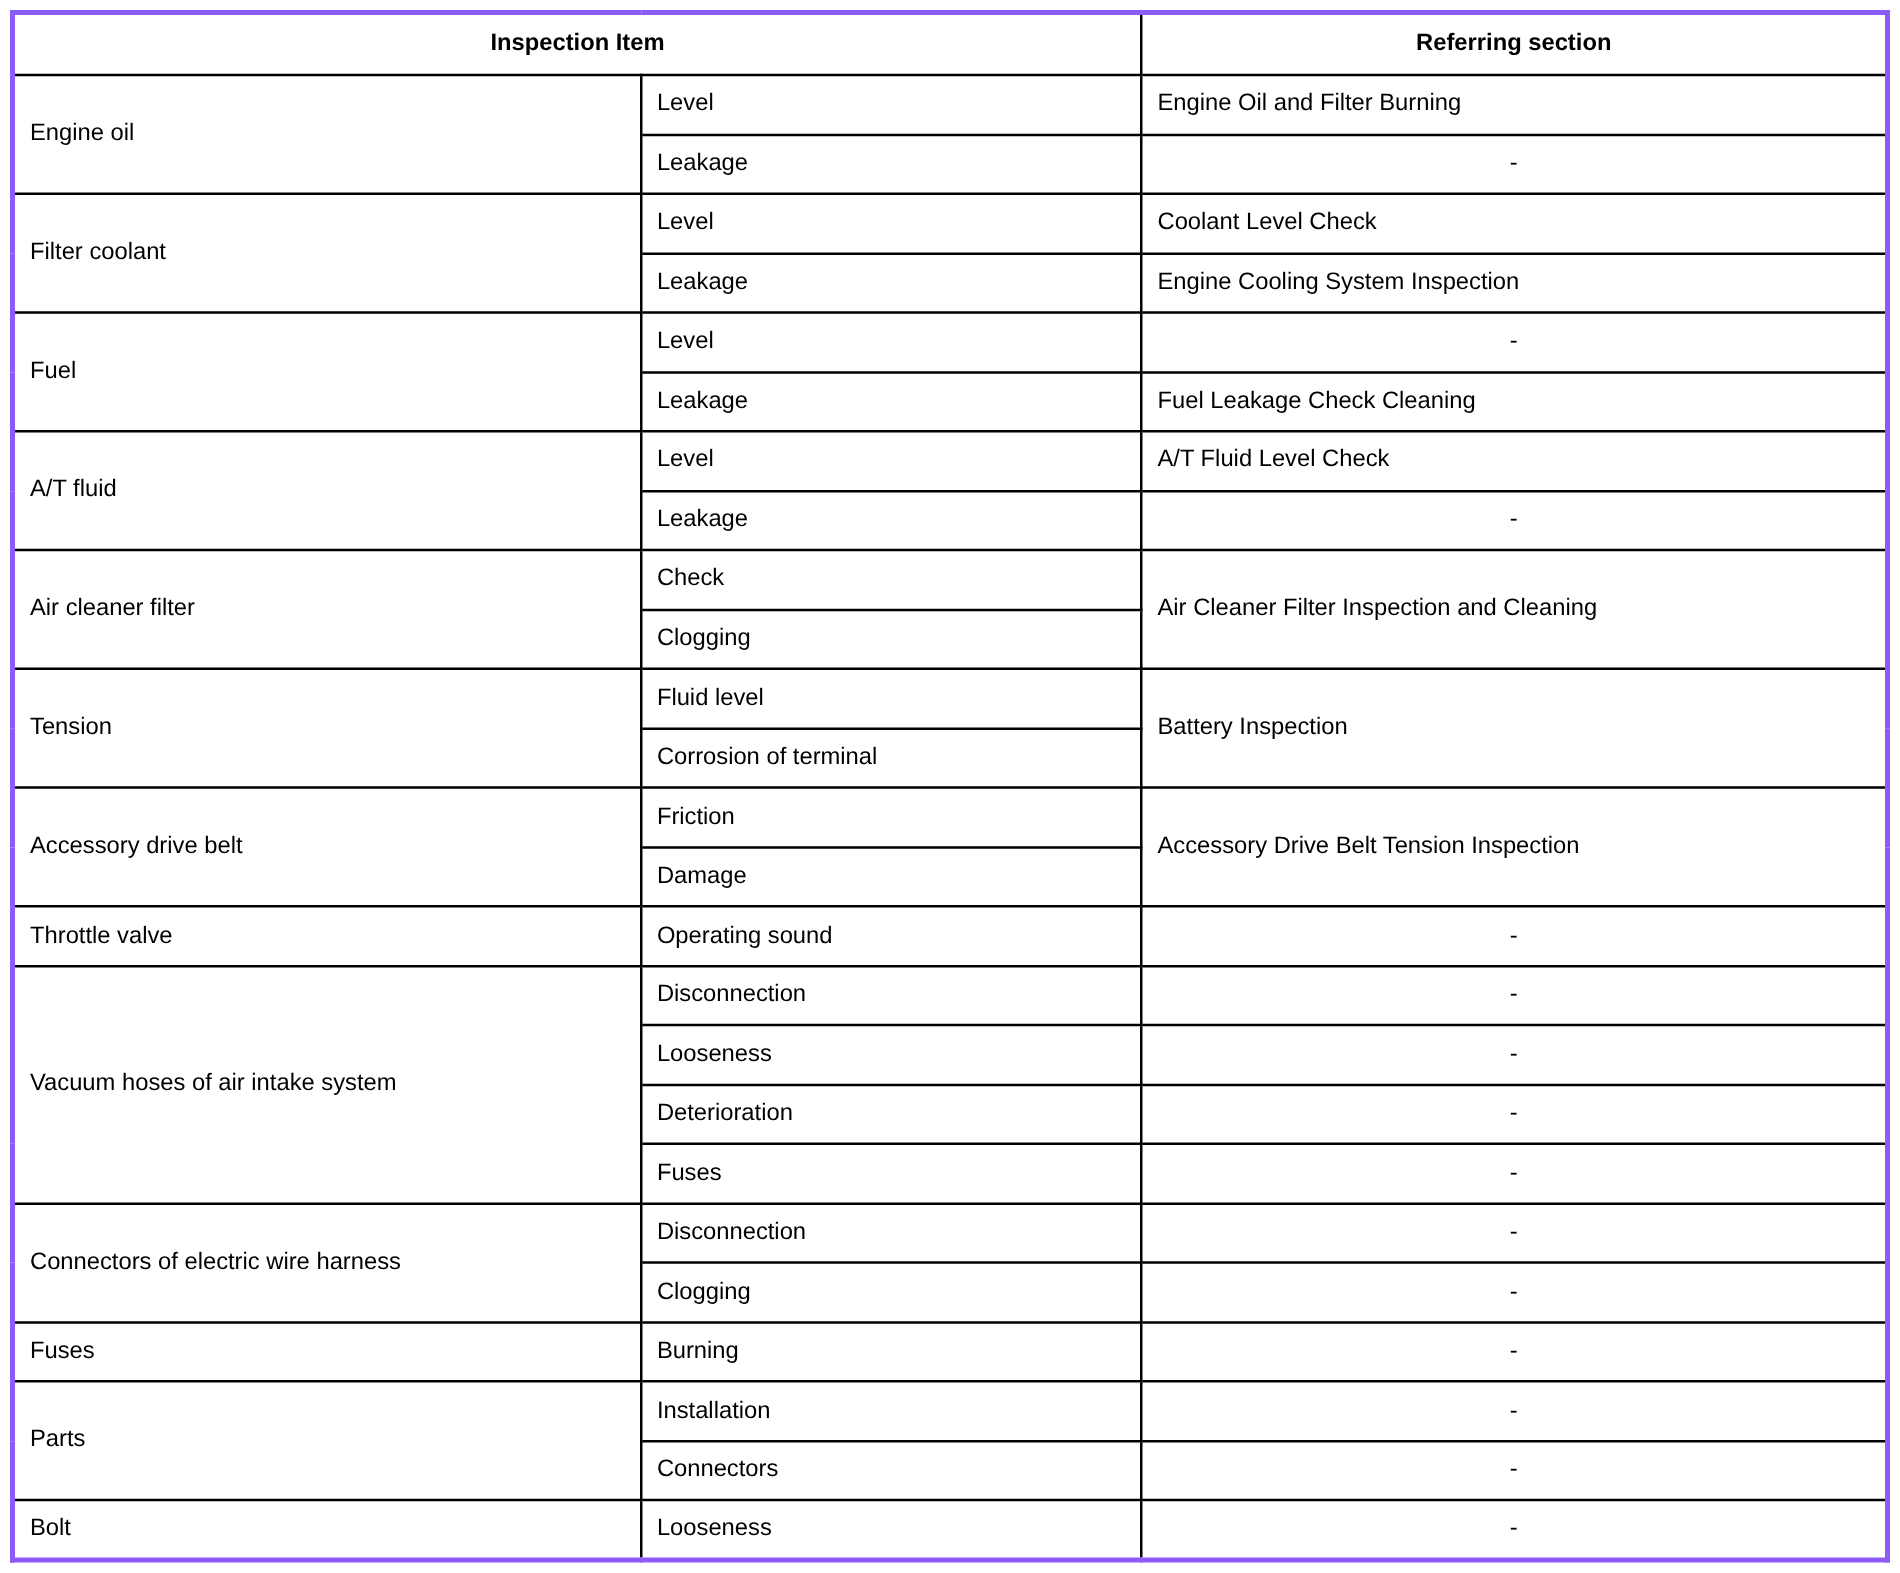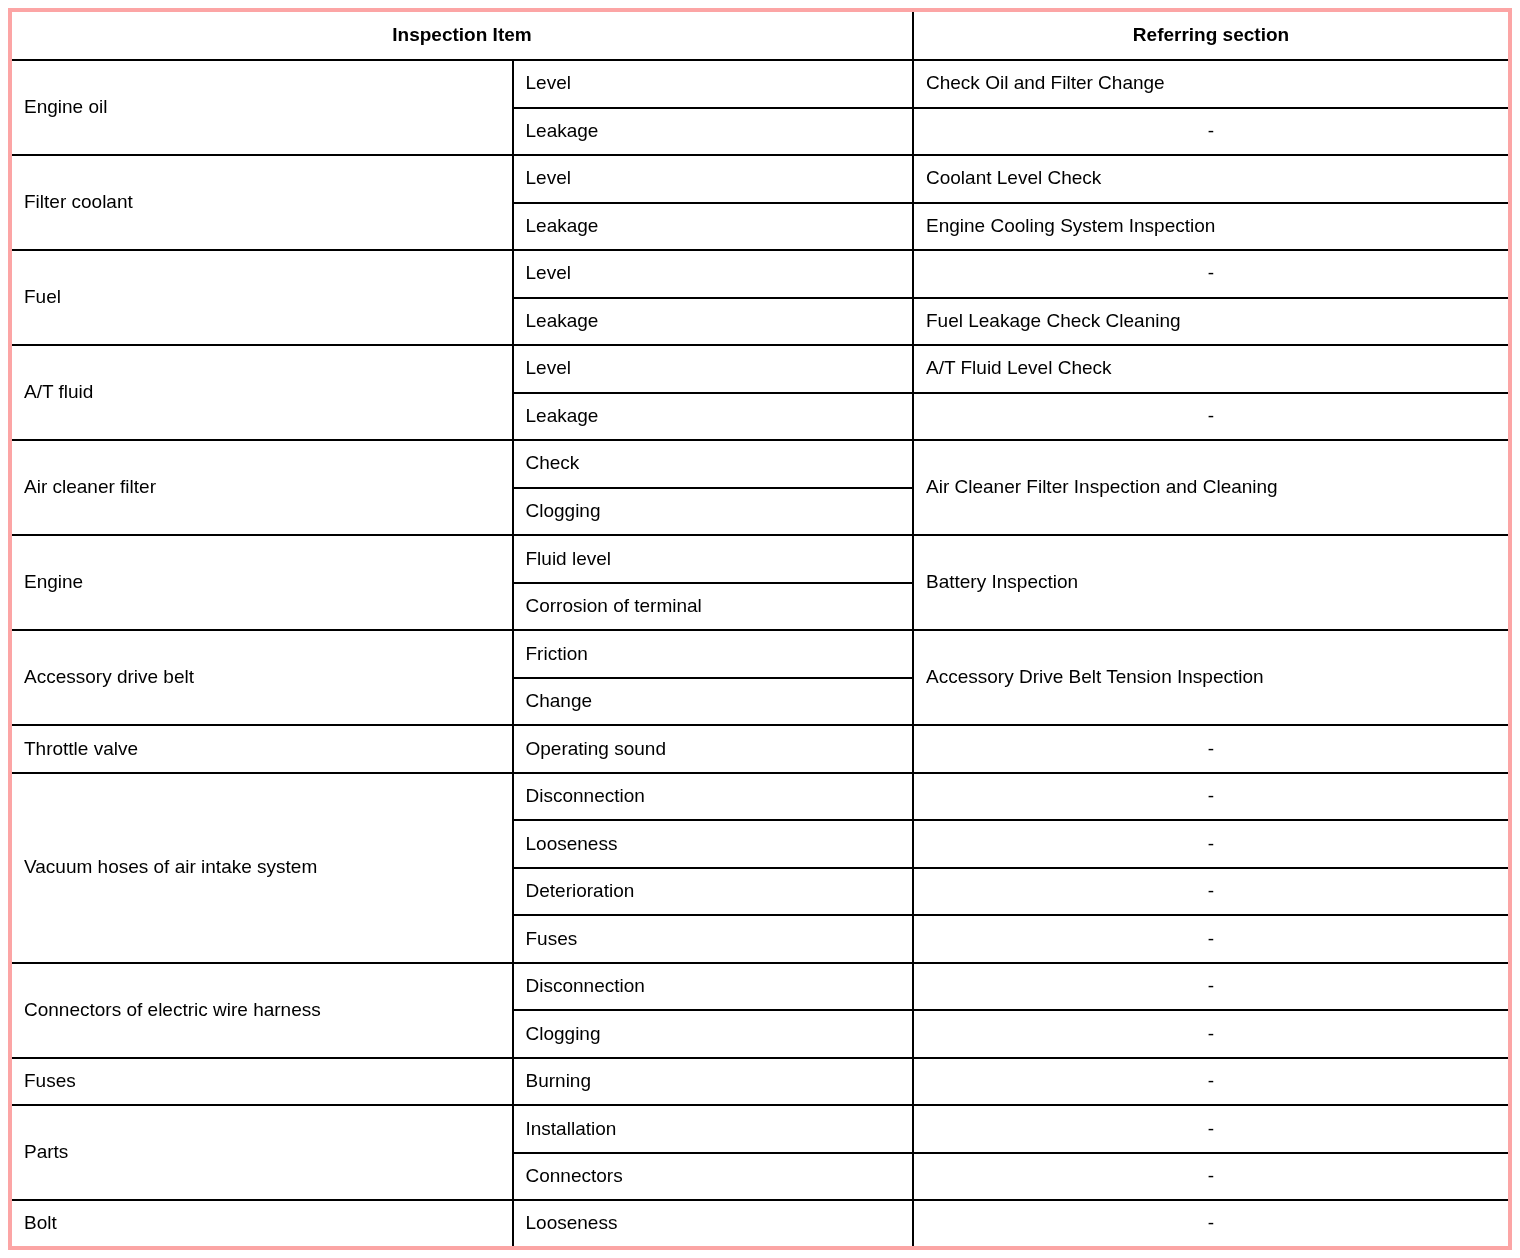--- a/index.html
+++ b/index.html
@@ -13,21 +13,21 @@
     box-sizing: border-box;
     padding: 8px;
     background: #ffffff;
     font-family: "Liberation Sans", sans-serif;
   }
   table.inspection {
     width: 100%;
     height: 1242px;
     border-collapse: collapse;
     table-layout: fixed;
-    border: 4px solid #fca5a5;
+    border: 4px solid #8b5cf6;
   }
   table.inspection th,
   table.inspection td {
     border: 2px solid #000000;
     font-size: 19px;
     line-height: 1.2;
     color: #000000;
     padding: 0 12px;
     vertical-align: middle;
     text-align: left;
@@ -60,21 +60,21 @@
     <thead>
       <tr>
         <th colspan="2">Inspection Item</th>
         <th>Referring section</th>
       </tr>
     </thead>
     <tbody>
         <tr>
           <td rowspan="2">Engine oil</td>
           <td>Level</td>
-          <td>Check Oil and Filter Change</td>
+          <td>Engine Oil and Filter Burning</td>
         </tr>
         <tr>
           <td>Leakage</td>
           <td class="dash">-</td>
         </tr>
         <tr>
           <td rowspan="2">Filter coolant</td>
           <td>Level</td>
           <td>Coolant Level Check</td>
         </tr>
@@ -102,34 +102,34 @@
         </tr>
         <tr>
           <td rowspan="2">Air cleaner filter</td>
           <td>Check</td>
           <td rowspan="2">Air Cleaner Filter Inspection and Cleaning</td>
         </tr>
         <tr>
           <td>Clogging</td>
         </tr>
         <tr>
-          <td rowspan="2">Engine</td>
+          <td rowspan="2">Tension</td>
           <td>Fluid level</td>
           <td rowspan="2">Battery Inspection</td>
         </tr>
         <tr>
           <td>Corrosion of terminal</td>
         </tr>
         <tr>
           <td rowspan="2">Accessory drive belt</td>
           <td>Friction</td>
           <td rowspan="2">Accessory Drive Belt Tension Inspection</td>
         </tr>
         <tr>
-          <td>Change</td>
+          <td>Damage</td>
         </tr>
         <tr>
           <td rowspan="1">Throttle valve</td>
           <td>Operating sound</td>
           <td class="dash">-</td>
         </tr>
         <tr>
           <td rowspan="4">Vacuum hoses of air intake system</td>
           <td>Disconnection</td>
           <td class="dash">-</td>

